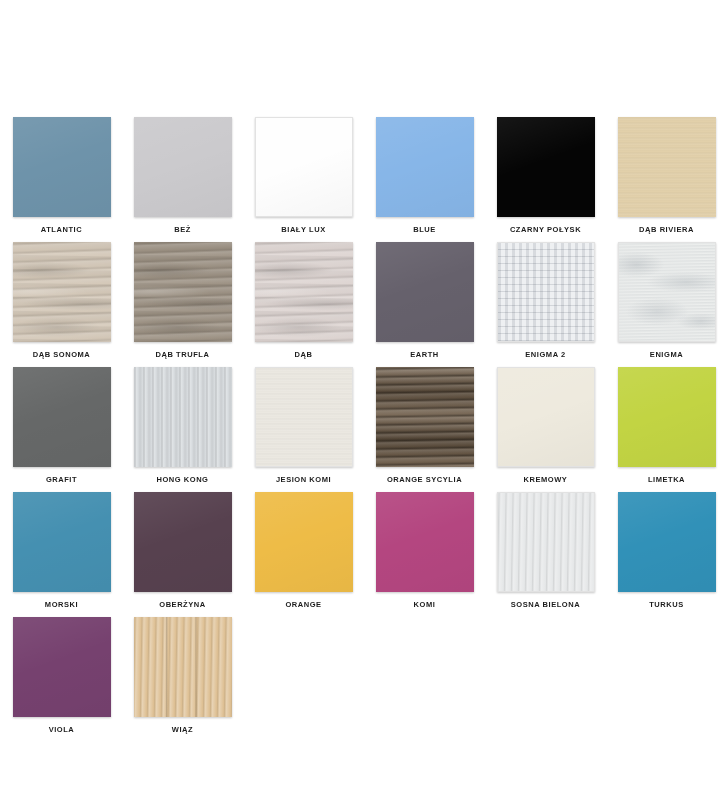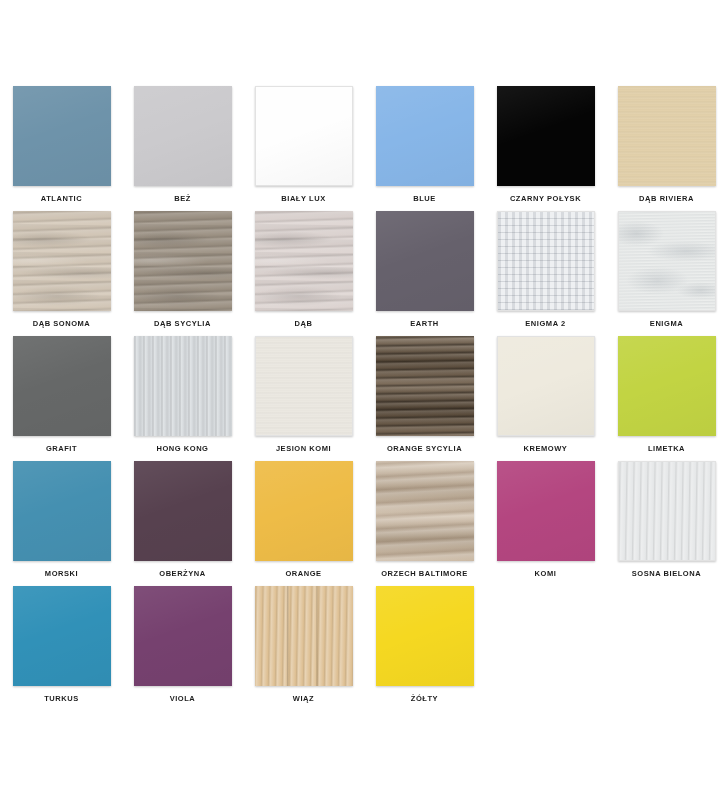--- a/index.html
+++ b/index.html
@@ -24,20 +24,21 @@
     padding: 86px 0 0 0;
   }
 
   .swatch-grid {
     display: grid;
     grid-template-columns: repeat(6, 121px);
     grid-auto-rows: 125px;
     justify-content: center;
     column-gap: 0px;
     row-gap: 0px;
+    margin-top: 31px;
   }
 
   .swatch-cell {
     width: 121px;
     height: 125px;
     display: flex;
     flex-direction: column;
     align-items: center;
   }
 
@@ -288,21 +289,21 @@
           <div class="tex tex-grain-h2"></div>
           <div class="tex tex-arc"></div>
         </div>
         <div class="swatch-label">DĄB SONOMA</div>
       </div>
       <div class="swatch-cell">
         <div class="swatch-chip" style="background-color: rgb(157, 146, 132);">
           <div class="tex tex-grain-h2"></div>
           <div class="tex tex-arc"></div>
         </div>
-        <div class="swatch-label">DĄB SYCYLIA</div>
+        <div class="swatch-label">DĄB TRUFLA</div>
       </div>
       <div class="swatch-cell">
         <div class="swatch-chip" style="background-color: rgb(222, 213, 210);">
           <div class="tex tex-grain-h2"></div>
           <div class="tex tex-arc"></div>
         </div>
         <div class="swatch-label">DĄB</div>
       </div>
       <div class="swatch-cell">
         <div class="swatch-chip" style="background-color: rgb(102, 97, 108);">
@@ -371,26 +372,20 @@
         </div>
         <div class="swatch-label">OBERŻYNA</div>
       </div>
       <div class="swatch-cell">
         <div class="swatch-chip" style="background-color: rgb(238, 188, 71);">
           <div class="tex tex-gloss"></div>
         </div>
         <div class="swatch-label">ORANGE</div>
       </div>
       <div class="swatch-cell">
-        <div class="swatch-chip" style="background-color: rgb(199, 180, 157);">
-          <div class="tex tex-bands"></div>
-        </div>
-        <div class="swatch-label">ORZECH BALTIMORE</div>
-      </div>
-      <div class="swatch-cell">
         <div class="swatch-chip" style="background-color: rgb(180, 70, 128);">
           <div class="tex tex-gloss"></div>
         </div>
         <div class="swatch-label">KOMI</div>
       </div>
       <div class="swatch-cell">
         <div class="swatch-chip has-border" style="background-color: rgb(229, 231, 232);">
           <div class="tex tex-grain-v-soft"></div>
         </div>
         <div class="swatch-label">SOSNA BIELONA</div>
@@ -407,20 +402,14 @@
         </div>
         <div class="swatch-label">VIOLA</div>
       </div>
       <div class="swatch-cell">
         <div class="swatch-chip" style="background-color: rgb(222, 192, 148);">
           <div class="tex tex-grain-v-soft"></div>
           <div class="tex tex-planks"></div>
         </div>
         <div class="swatch-label">WIĄZ</div>
       </div>
-      <div class="swatch-cell">
-        <div class="swatch-chip" style="background-color: rgb(245, 216, 33);">
-          <div class="tex tex-gloss"></div>
-        </div>
-        <div class="swatch-label">ŻÓŁTY</div>
-      </div>
     </div>
 </div>
 
 </body></html>

